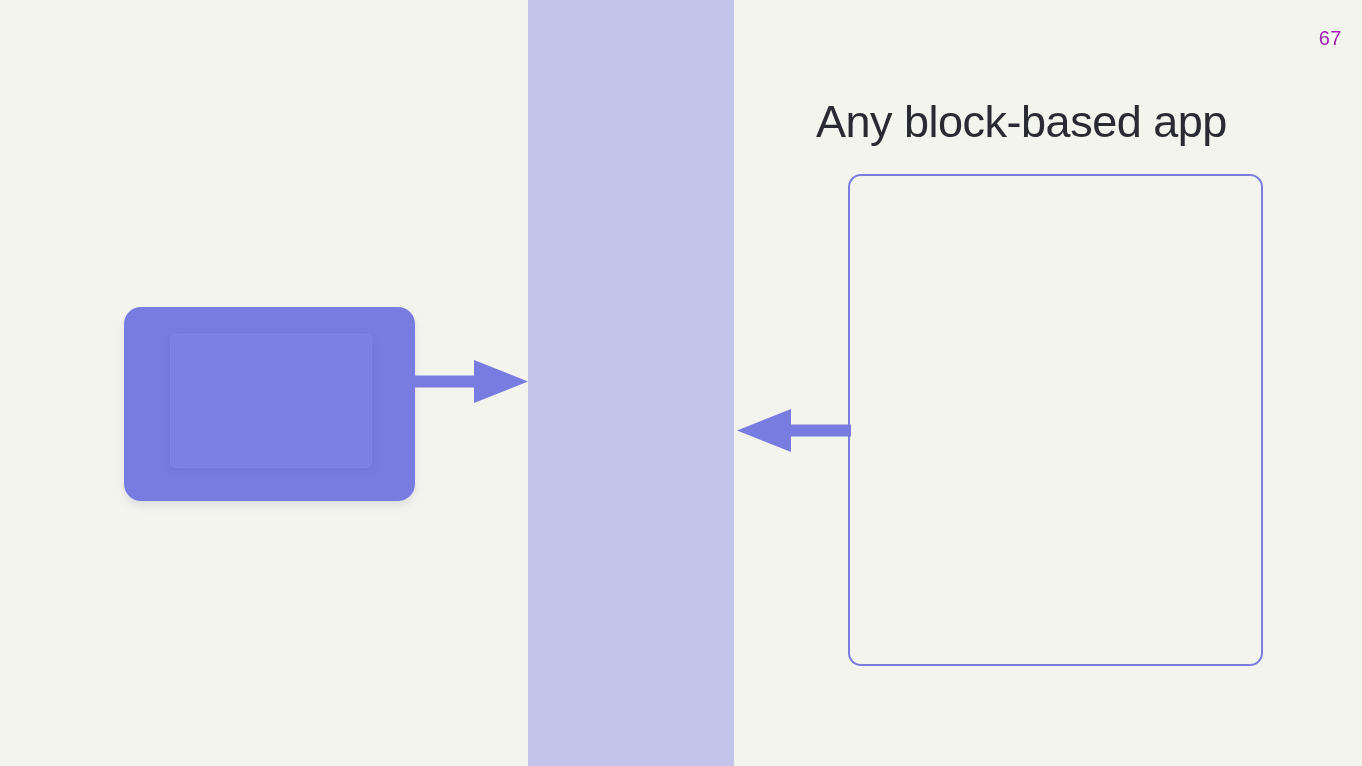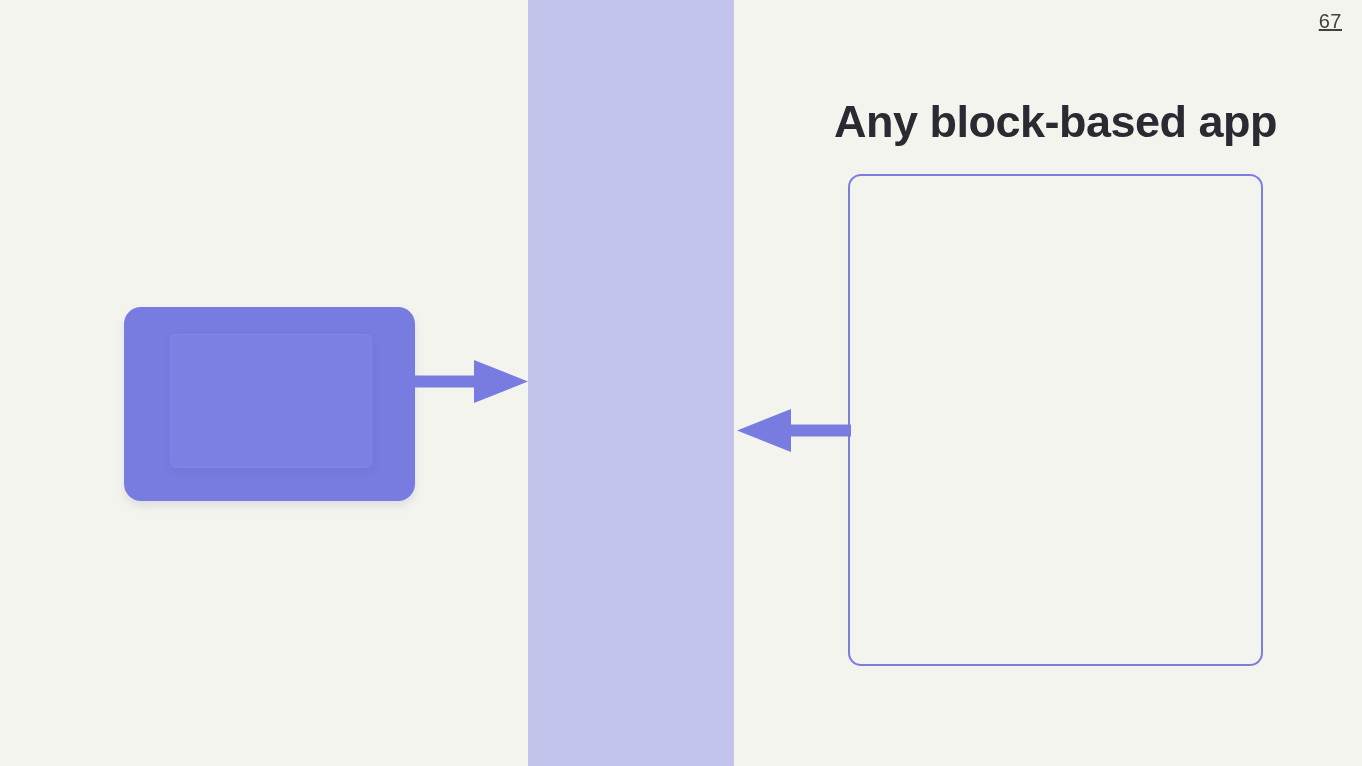--- a/index.html
+++ b/index.html
@@ -18,28 +18,27 @@
     position: relative;
     width: 1362px;
     height: 766px;
     background: #f4f4ef;
     overflow: hidden;
   }
 
   
   .page-number {
     position: absolute;
-    top: 11px;
+    top: 28px;
     right: 20px;
     font-size: 20px;
     font-weight: 400;
-    color: #404040;
+    color: #a21caf;
     letter-spacing: 0.5px;
     line-height: 1;
-    text-decoration: underline;
   }
 
   
   .center-band {
     position: absolute;
     left: 528px;
     top: 0;
     width: 206px;
     height: 766px;
     background: #c2c4ec;
@@ -49,21 +48,21 @@
   .heading {
     position: absolute;
     font-size: 45px;
     font-weight: 400;
     color: #2a2a32;
     letter-spacing: -0.5px;
     line-height: 1.1;
     white-space: nowrap;
   }
   .heading-left  { left: 164px; top: 234px; }
-  .heading-right { left: 834px; top: 97px; font-weight: bold; }
+  .heading-right { left: 816px; top: 97px; }
 
   
   .block-shape {
     position: absolute;
     left: 124px;
     top: 307px;
     width: 291px;
     height: 194px;
     background: #787ce0;
     border-radius: 17px;

